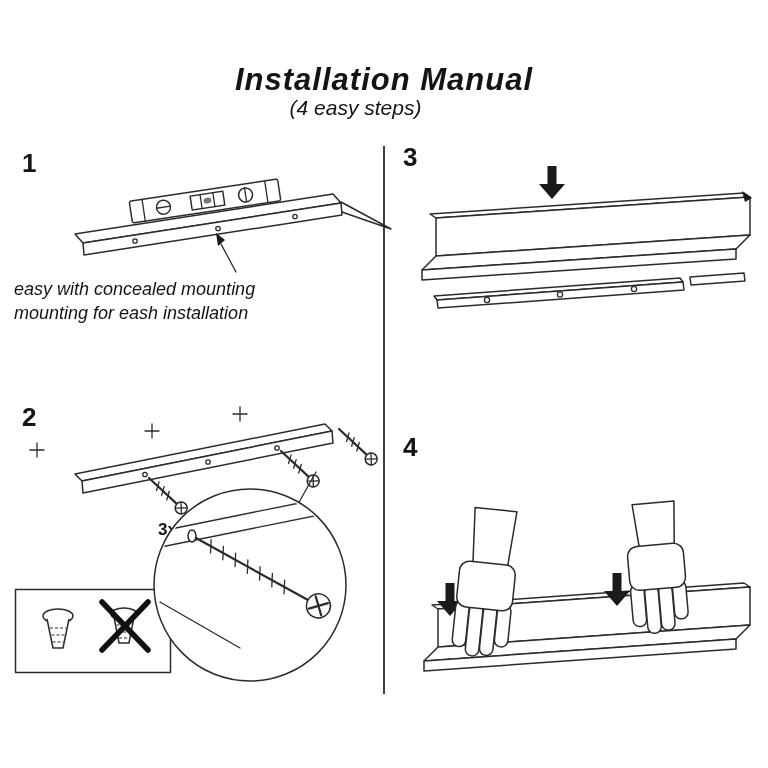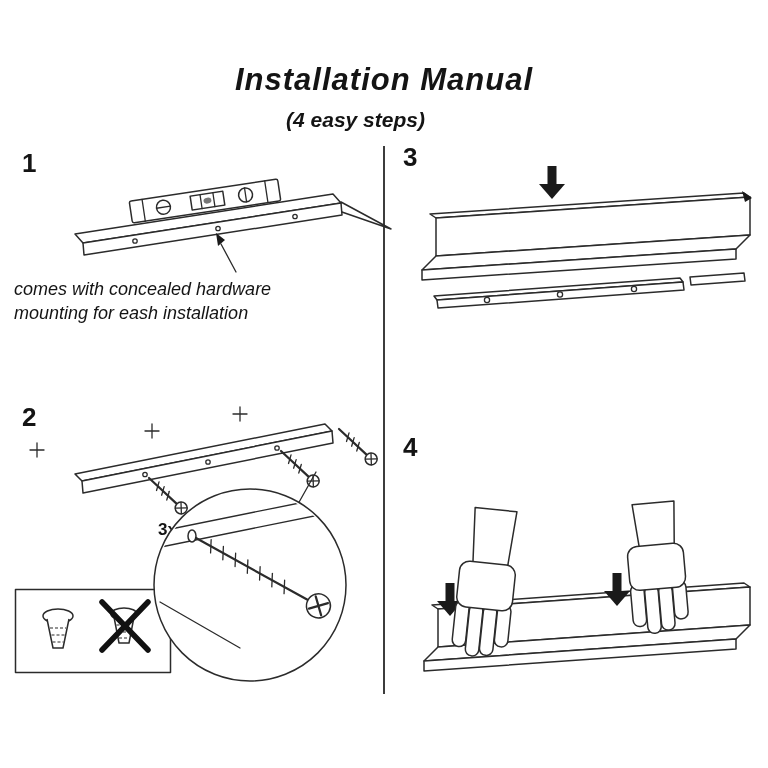--- a/index.html
+++ b/index.html
@@ -6,22 +6,22 @@
   .page {
     position:relative; width:768px; height:768px; background:#ffffff;
     font-family:"Liberation Sans", sans-serif; color:#111; overflow:hidden;padding-left:32px;
   }
   .abs { position:absolute; }
   .title {
     top:62px; left:0; width:768px; text-align:center; margin:0;
     font-style:italic; font-weight:600; font-size:31px; letter-spacing:1px; color:#141414;
   }
   .subtitle {
-    top:108px; left:0; width:711px; text-align:center; margin:0;
-    font-style:italic; font-weight:700; font-size:21px; color:#141414;
+    top:96px; left:0; width:711px; text-align:center; margin:0;
+    font-style:italic; font-weight:400; font-size:21px; color:#141414;
   }
   .stepnum { font-weight:bold; font-size:26px; color:#141414; }
   .note { font-style:italic; font-size:18px; line-height:1.32; color:#141414; margin:0; }
   .countlabel { font-weight:bold; font-size:17px; color:#141414; }
   .divider { width:2px; background:#3c3c3c; }
   svg { position:absolute; overflow:visible; }
   .face { fill:#ffffff; stroke:#2b2b2b; stroke-width:1.5; stroke-linejoin:round; }
   .ln   { stroke:#2b2b2b; stroke-width:1.3; fill:none; stroke-linecap:round; }
   .ln2  { stroke:#2b2b2b; stroke-width:2.2; fill:none; stroke-linecap:round; }
   .lnd  { stroke:#2b2b2b; stroke-width:1.2; fill:none; stroke-dasharray:3 2; }
@@ -62,21 +62,21 @@
       <circle class="face" cx="196" cy="45" r="7"></circle>
       <line class="ln" x1="196" y1="38" x2="196" y2="52"></line>
     </g>
     <g>
       <line class="ln" x1="186" y1="116" x2="171" y2="88"></line>
       <polygon class="solid" points="166,77 175,84 168,90"></polygon>
     </g>
   </svg>
 
   <p class="abs note" style="left:14px; top:278px; width:330px;">
-    <span>comes with concealed hardware</span><br>
+    <span>easy with concealed mounting</span><br>
     <span>mounting for eash installation</span>
   </p>
 
   <span class="abs stepnum" style="left:22px; top:402px;">2</span>
 
   <svg style="left:25px; top:402px; width:365px; height:118px;" viewBox="0 0 365 118">
     <g>
       <polygon class="face" points="50,72 300,22 307,29 57,79"></polygon>
       <polygon class="face" points="57,79 307,29 308,41 58,91"></polygon>
       <circle class="ln" cx="120" cy="72.5" r="2.2"></circle>

